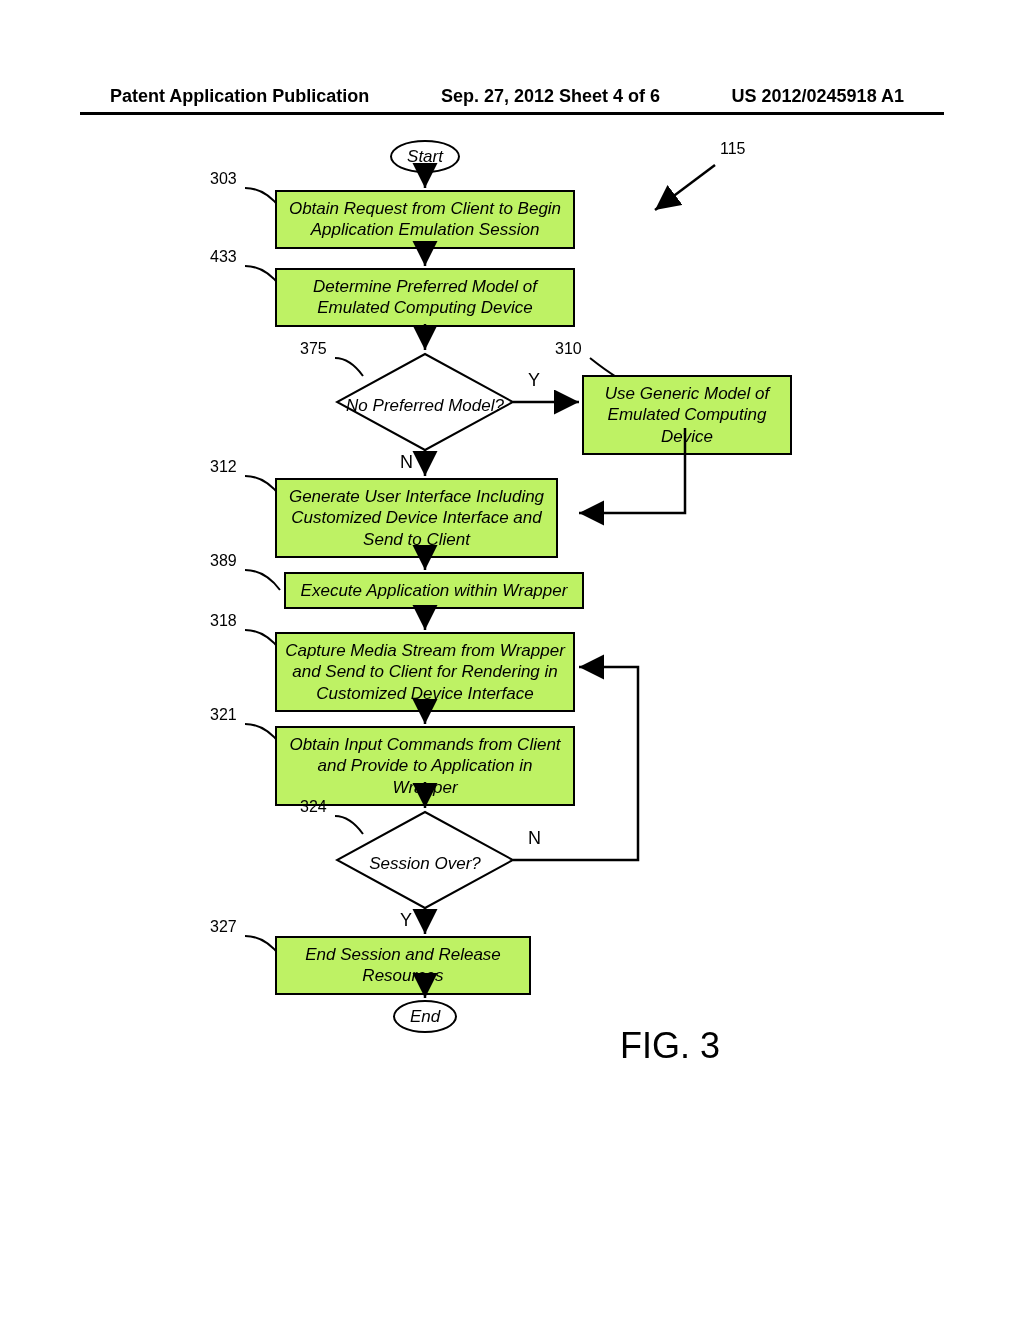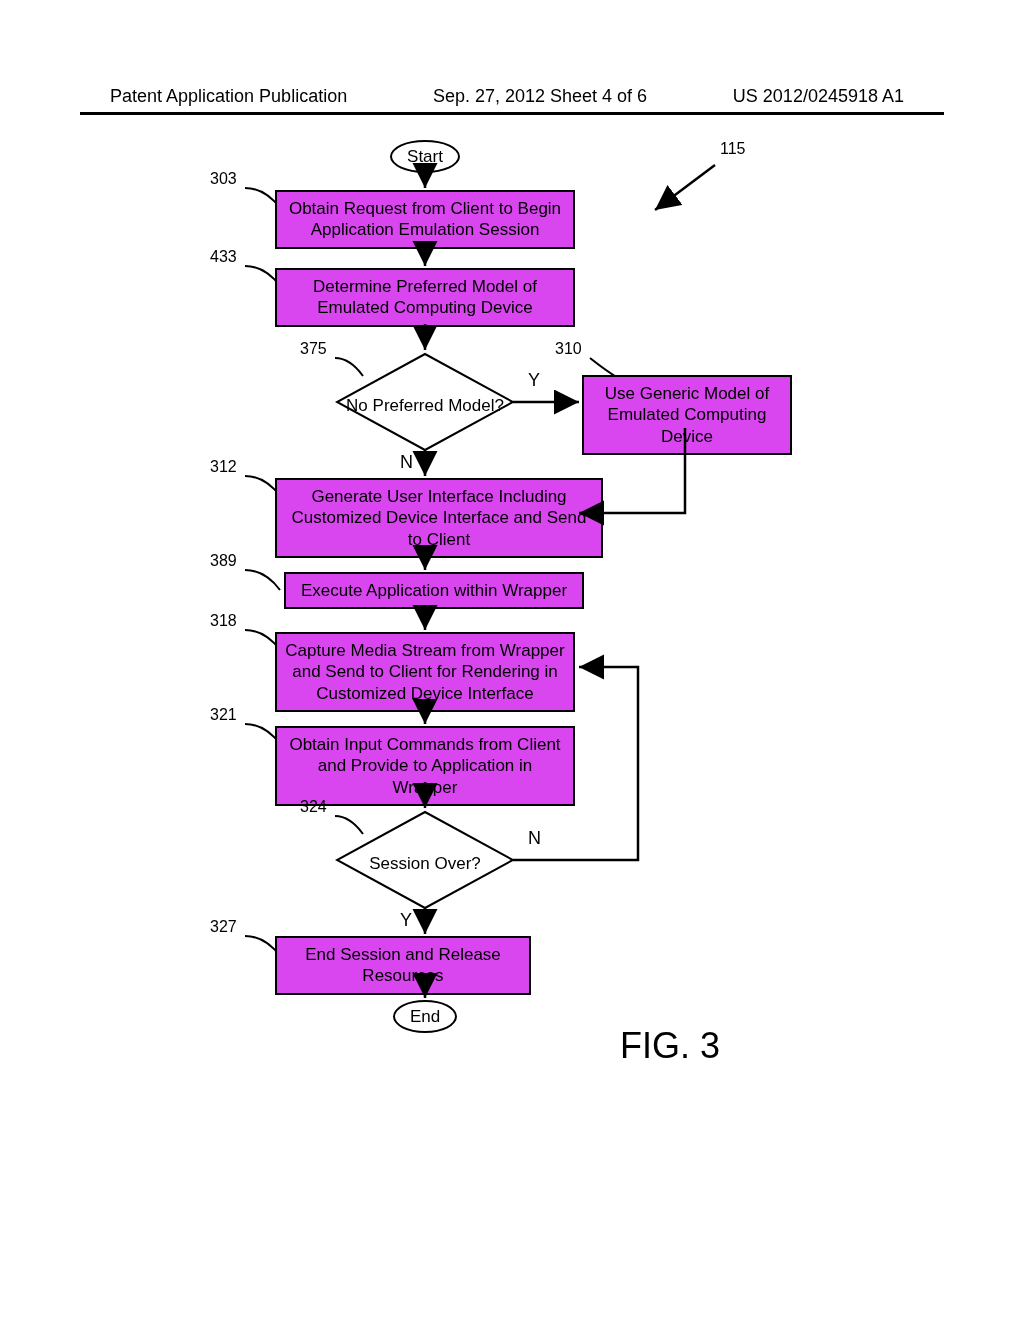--- a/index.html
+++ b/index.html
@@ -19,50 +19,51 @@
   .header {
     position: absolute;
     top: 86px;
     left: 110px;
     right: 120px;
     font-size: 18px;
     font-weight: bold;
     display: flex;
     justify-content: space-between;
   }
-  .header span { font-weight: normal; }
+  .header span { font-weight: bold; }
   .rule {
     position: absolute;
     top: 112px;
     left: 80px;
     right: 80px;
     height: 3px;
     background: #000;
   }
   .diagram {
     position: absolute;
     top: 130px;
     left: 0;
     width: 1024px;
   }
   .node {
     position: absolute;
     text-align: center;
     font-size: 17px;
     line-height: 1.25;
     box-sizing: border-box;
+    font-style: italic;
   }
   .terminator {
     border: 2px solid #000;
     border-radius: 50%;
     padding: 4px 10px;
   }
   .process {
     border: 2px solid #000;
-    background: #d946ef;
+    background: #bef264;
     padding: 6px 8px;
   }
   .decision {
     width: 180px;
     height: 100px;
   }
   .decision .diamond {
     position: absolute;
     left: 0; top: 0;
     width: 180px; height: 100px;
@@ -164,21 +165,21 @@
 
     <div class="edge-label" style="left:400px; top:322px">N</div>
     <svg class="conn" style="left:423px; top:320px" width="4" height="30">
       <line x1="2" y1="0" x2="2" y2="26" stroke="#000" stroke-width="2.5" marker-end="url(#ah)"></line>
     </svg>
 
     <div class="ref" style="left:210px; top:328px">312</div>
     <svg class="conn" style="left:245px; top:346px" width="40" height="25">
       <path d="M0,0 Q20,0 35,20" fill="none" stroke="#000" stroke-width="2"></path>
     </svg>
-    <div class="node process" style="left:275px; top:348px; width:328px">Generate User Interface Including Customized Device Interface and Send to Client</div>
+    <div class="node process" style="left:275px; top:348px; width:283px">Generate User Interface Including Customized Device Interface and Send to Client</div>
 
     <svg class="conn" style="left:575px; top:298px" width="115" height="90">
       <path d="M110,0 L110,85 L4,85" fill="none" stroke="#000" stroke-width="2.5" marker-end="url(#ah)"></path>
     </svg>
 
     <svg class="conn" style="left:423px; top:420px" width="4" height="24">
       <line x1="2" y1="0" x2="2" y2="20" stroke="#000" stroke-width="2.5" marker-end="url(#ah)"></line>
     </svg>
 
     <div class="ref" style="left:210px; top:422px">389</div>

